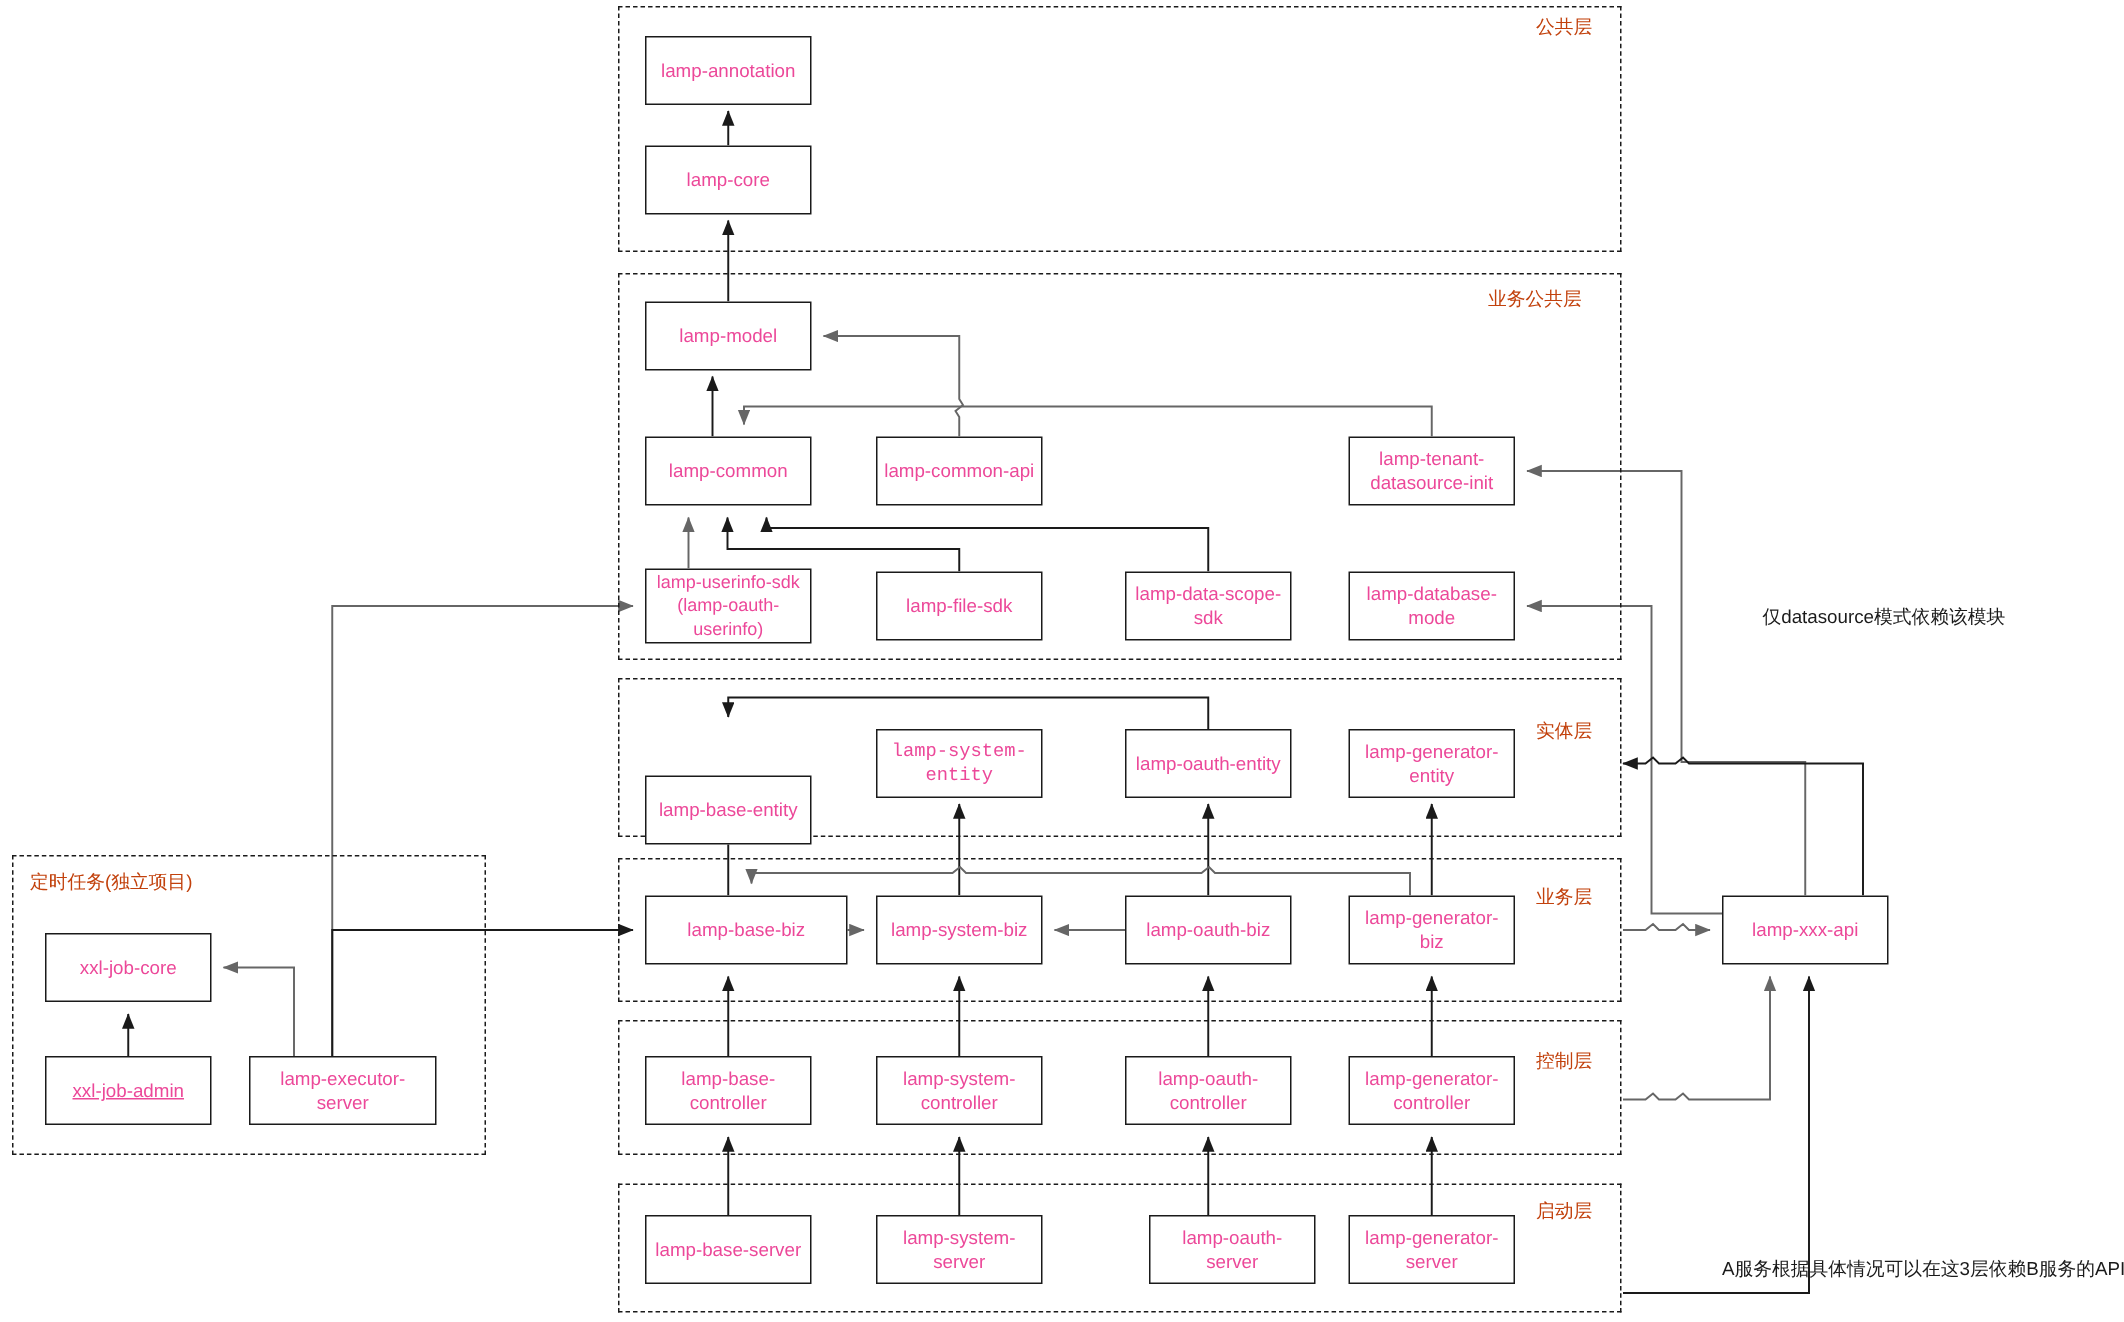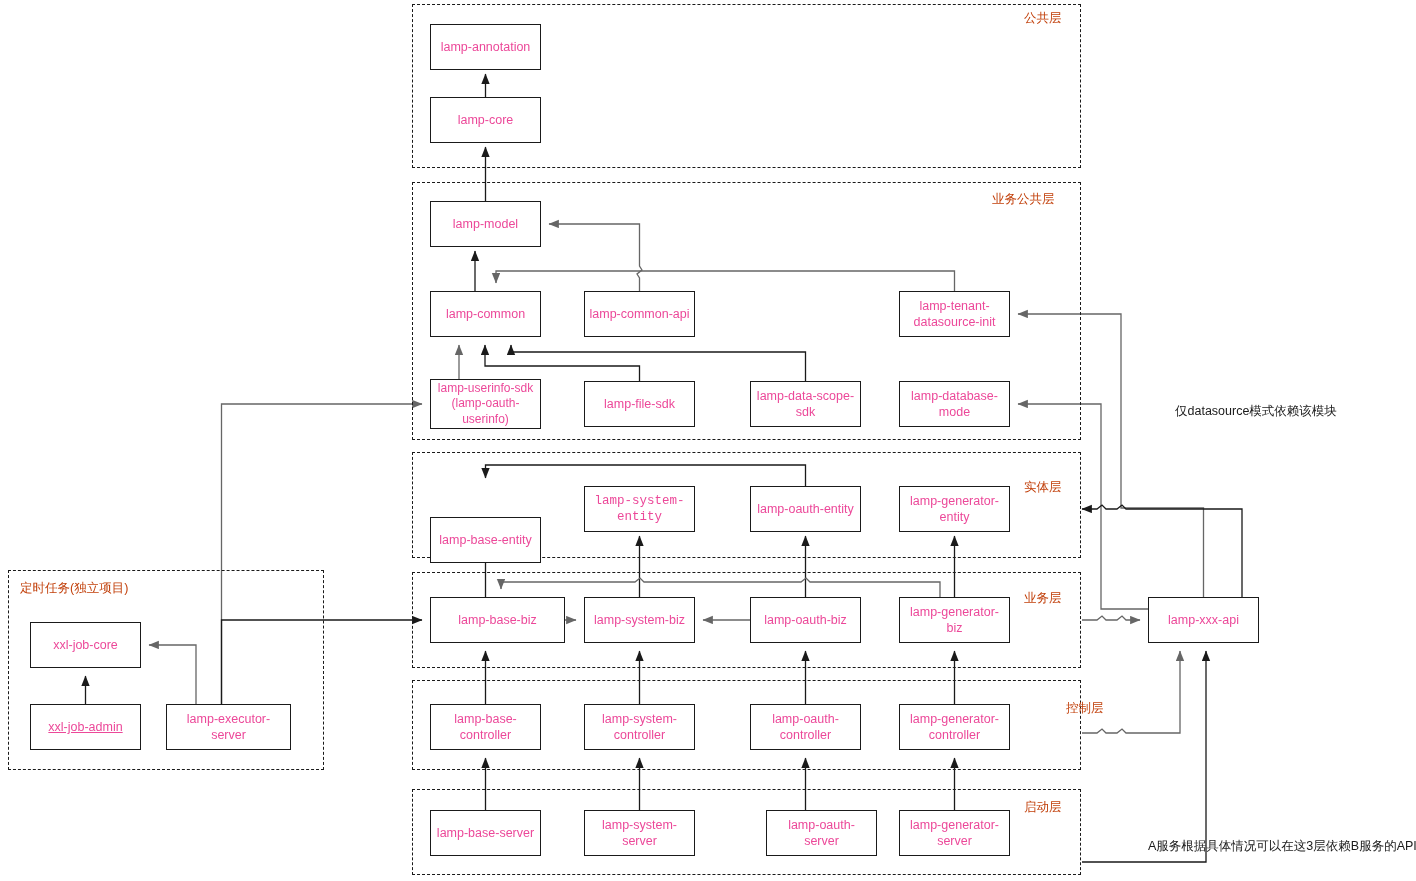--- a/index.html
+++ b/index.html
@@ -146,21 +146,21 @@
   <div class="layer-box" style="left:412px; top:182px; width:669px; height:258px;"></div>
   <div class="layer-label" style="left:992px; top:192px;">业务公共层</div>
 
   <div class="layer-box" style="left:412px; top:452px; width:669px; height:106px;"></div>
   <div class="layer-label" style="left:1024px; top:480px;">实体层</div>
 
   <div class="layer-box" style="left:412px; top:572px; width:669px; height:96px;"></div>
   <div class="layer-label" style="left:1024px; top:591px;">业务层</div>
 
   <div class="layer-box" style="left:412px; top:680px; width:669px; height:90px;"></div>
-  <div class="layer-label" style="left:1066px; top:701px;">控制层</div>
+  <div class="layer-label" style="left:1024px; top:701px;font-family:Liberation Mono, monospace;">控制层</div>
 
   <div class="layer-box" style="left:412px; top:789px; width:669px; height:86px;"></div>
   <div class="layer-label" style="left:1024px; top:800px;">启动层</div>
 
   <div class="layer-box" style="left:8px; top:570px; width:316px; height:200px;"></div>
   <div class="layer-label" style="left:20px; top:581px;">定时任务(独立项目)</div>
 
   <div class="node" style="left:430px; top:24px; width:111px; height:46px;">lamp-annotation</div>
   <div class="node" style="left:430px; top:97px; width:111px; height:46px;">lamp-core</div>
   <div class="node" style="left:430px; top:201px; width:111px; height:46px;">lamp-model</div>

